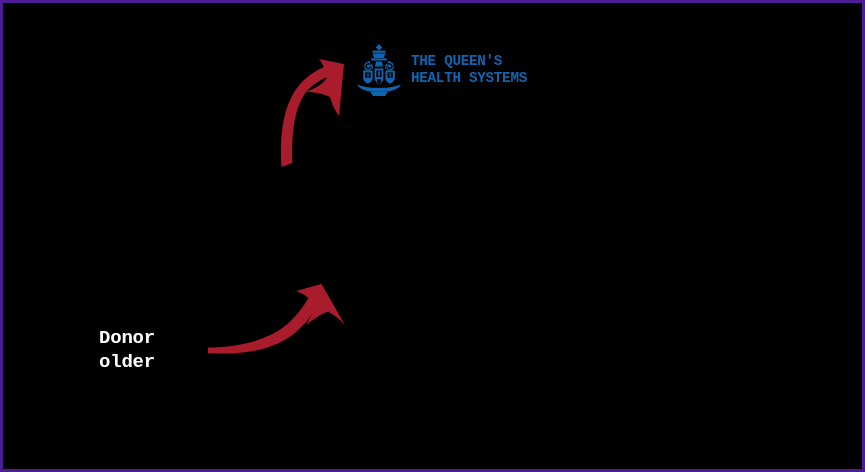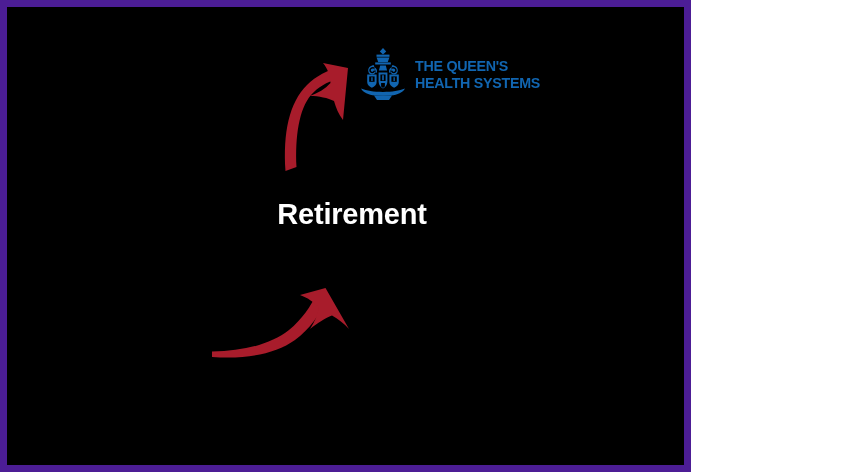--- a/index.html
+++ b/index.html
@@ -6,26 +6,27 @@
   html, body {
     margin: 0;
     padding: 0;
     background: #ffffff;
   }
   body {
     font-family: "Liberation Sans", sans-serif;
   }
   .slide {
     position: relative;
-    width: 691px;
+    width: 865px;
     height: 472px;
     background: #000000;
-    border: 7px solid #4c1d95;
+    border: 3px solid #4c1d95;
     box-sizing: border-box;
     overflow: hidden;
+    font-family: Liberation Mono, monospace;
   }
   .canvas-svg {
     position: absolute;
     left: 0;
     top: 0;
     width: 865px;
     height: 472px;
     display: block;
   }
   .label {
@@ -154,19 +155,20 @@
         <path d="M34.5 30.2 h1.3 v3.8 h-1.3 Z"></path>
       </g>
     </svg>
     <div class="logo-wordmark">
       <span class="wm-line">THE QUEEN'S</span>
       <span class="wm-line">HEALTH SYSTEMS</span>
     </div>
   </div>
 
   <div class="label label-retirement">
-    <div>Retirement</div>
   </div>
 
   <div class="label label-donor">
+    <div>Donor</div>
+    <div>older</div>
   </div>
 
 </div>
 
 </body></html>

